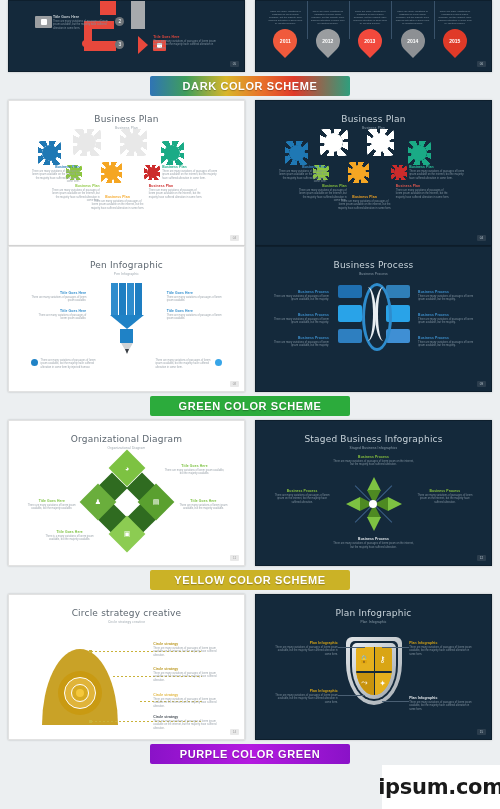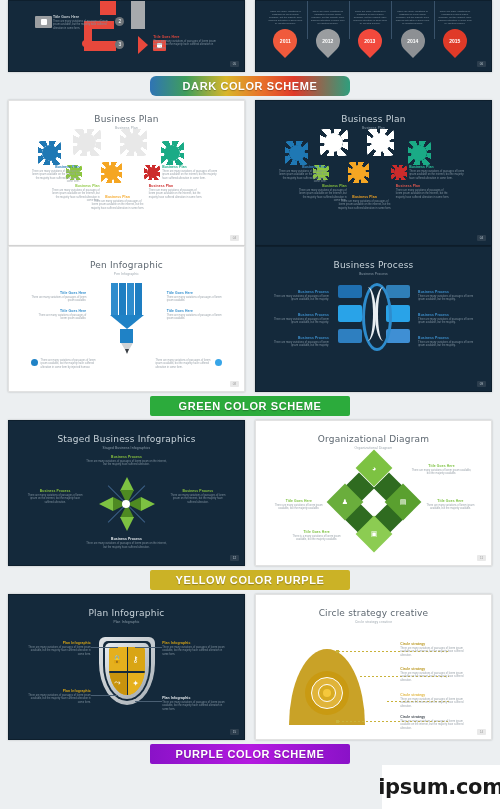--- a/index.html
+++ b/index.html
@@ -44,21 +44,21 @@
   .slide.dark .para{color:#7e8f9c;}
 
   
   .banner-wrap{display:flex;justify-content:center;align-items:center;height:28px;}
   .banner{
     width:200px;height:20px;line-height:20px;text-align:center;
     color:#ffffff;font-size:11px;font-weight:bold;letter-spacing:.6px;
     border-radius:2px;text-shadow:0 1px 1px rgba(0,0,0,.28);
     font-family:"Liberation Sans", sans-serif;
   }
-  .b-dark{background:linear-gradient(90deg,#2f74b5 0%,#3f9e5c 18%,#d8b62a 38%,#e8742a 55%,#e03a2a 72%,#2f9e7d 100%);border-radius:6px;}
+  .b-dark{background:linear-gradient(90deg,#2f74b5 0%,#3f9e5c 18%,#d8b62a 38%,#e8742a 55%,#e03a2a 72%,#2f9e7d 100%);}
   .b-blue{background:#5aa7dd;}
   .b-green{background:#2cab3c;}
   .b-yellow{background:#cbb226;}
   .b-purple{background:linear-gradient(90deg,#8a12c8 0%,#b41ae0 50%,#8a12c8 100%);}
 
   
   .watermark{
     position:absolute;right:0;bottom:0;width:118px;height:44px;background:#ffffff;
     display:flex;align-items:center;justify-content:center;
     font-size:21px;font-weight:bold;color:#1a1a1a;letter-spacing:-.3px;
@@ -400,59 +400,20 @@
       </div>
       <div class="pgnum">09</div>
     </div>
   </div>
 
   <div class="banner-wrap">
     <div class="banner b-green">GREEN COLOR SCHEME</div>
   </div>
 
   <div class="row">
-
-    <div class="slide dark">
-      <div class="inner">
-        <div class="s-title">Staged Business Infographics</div>
-        <div class="s-sub">Staged Business Infographics</div>
-
-        <div style="position:absolute;left:50%;top:50px;transform:translateX(-50%);width:74px;height:54px;">
-          <div style="position:absolute;left:36px;top:1px;width:1px;height:52px;background:linear-gradient(#3b5f86,#3b5f86);transform:rotate(45deg);"></div>
-          <div style="position:absolute;left:36px;top:1px;width:1px;height:52px;background:#3b5f86;transform:rotate(-45deg);"></div>
-          <div class="petal" style="left:30px;top:0;border-left:7px solid transparent;border-right:7px solid transparent;border-bottom:14px solid #7dc242;"></div>
-          <div class="petal" style="left:30px;top:13px;border-left:7px solid transparent;border-right:7px solid transparent;border-top:14px solid #4e8a22;"></div>
-          <div class="petal" style="left:30px;top:27px;border-left:7px solid transparent;border-right:7px solid transparent;border-bottom:14px solid #4e8a22;"></div>
-          <div class="petal" style="left:30px;top:40px;border-left:7px solid transparent;border-right:7px solid transparent;border-top:14px solid #7dc242;"></div>
-          <div class="petal" style="left:9px;top:20px;border-top:7px solid transparent;border-bottom:7px solid transparent;border-right:14px solid #7dc242;"></div>
-          <div class="petal" style="left:23px;top:20px;border-top:7px solid transparent;border-bottom:7px solid transparent;border-left:14px solid #4e8a22;"></div>
-          <div class="petal" style="left:37px;top:20px;border-top:7px solid transparent;border-bottom:7px solid transparent;border-right:14px solid #4e8a22;"></div>
-          <div class="petal" style="left:51px;top:20px;border-top:7px solid transparent;border-bottom:7px solid transparent;border-left:14px solid #7dc242;"></div>
-          <div style="position:absolute;left:32px;top:23px;width:8px;height:8px;border-radius:50%;background:#fff;"></div>
-        </div>
-
-        <div style="position:absolute;left:50%;top:28px;transform:translateX(-50%);width:38%;text-align:center;">
-          <div class="lbl" style="color:#8cc63e;">Business Process</div>
-          <div class="para">There are many variations of passages of lorem ipsum on the internet, but the majority have suffered alteration.</div>
-        </div>
-        <div style="position:absolute;left:5%;top:62px;width:26%;text-align:center;">
-          <div class="lbl" style="color:#8cc63e;">Business Process</div>
-          <div class="para">There are many variations of passages of lorem ipsum on the internet, but the majority have suffered alteration.</div>
-        </div>
-        <div style="position:absolute;right:5%;top:62px;width:26%;text-align:center;">
-          <div class="lbl" style="color:#8cc63e;">Business Process</div>
-          <div class="para">There are many variations of passages of lorem ipsum on the internet, but the majority have suffered alteration.</div>
-        </div>
-        <div style="position:absolute;left:50%;bottom:10px;transform:translateX(-50%);width:38%;text-align:center;">
-          <div class="lbl" style="color:#e9eef2;">Business Process</div>
-          <div class="para">There are many variations of passages of lorem ipsum on the internet, but the majority have suffered alteration.</div>
-        </div>
-      </div>
-      <div class="pgnum">12</div>
-    </div>
 
     <div class="slide light">
       <div class="inner">
         <div class="s-title">Organizational Diagram</div>
         <div class="s-sub">Organizational Diagram</div>
 
         <div style="position:absolute;left:50%;top:28px;transform:translateX(-50%);width:88px;height:96px;">
           <div class="dia" style="left:31px;top:0;width:26px;height:26px;background:#7dc242;">
               <span class="ic">◕</span>
             </div>
@@ -483,27 +444,106 @@
           <div class="lbl" style="color:#7dc242;">Title Goes Here</div>
           <div class="para">There are many variations of lorem ipsum available, but the majority available.</div>
         </div>
         <div style="position:absolute;left:12%;top:103px;width:25%;text-align:center;">
           <div class="lbl" style="color:#7dc242;">Title Goes Here</div>
           <div class="para">There is a many variations of lorem ipsum available, but the majority available.</div>
         </div>
       </div>
       <div class="pgnum">11</div>
     </div>
+
+    <div class="slide dark">
+      <div class="inner">
+        <div class="s-title">Staged Business Infographics</div>
+        <div class="s-sub">Staged Business Infographics</div>
+
+        <div style="position:absolute;left:50%;top:50px;transform:translateX(-50%);width:74px;height:54px;">
+          <div style="position:absolute;left:36px;top:1px;width:1px;height:52px;background:linear-gradient(#3b5f86,#3b5f86);transform:rotate(45deg);"></div>
+          <div style="position:absolute;left:36px;top:1px;width:1px;height:52px;background:#3b5f86;transform:rotate(-45deg);"></div>
+          <div class="petal" style="left:30px;top:0;border-left:7px solid transparent;border-right:7px solid transparent;border-bottom:14px solid #7dc242;"></div>
+          <div class="petal" style="left:30px;top:13px;border-left:7px solid transparent;border-right:7px solid transparent;border-top:14px solid #4e8a22;"></div>
+          <div class="petal" style="left:30px;top:27px;border-left:7px solid transparent;border-right:7px solid transparent;border-bottom:14px solid #4e8a22;"></div>
+          <div class="petal" style="left:30px;top:40px;border-left:7px solid transparent;border-right:7px solid transparent;border-top:14px solid #7dc242;"></div>
+          <div class="petal" style="left:9px;top:20px;border-top:7px solid transparent;border-bottom:7px solid transparent;border-right:14px solid #7dc242;"></div>
+          <div class="petal" style="left:23px;top:20px;border-top:7px solid transparent;border-bottom:7px solid transparent;border-left:14px solid #4e8a22;"></div>
+          <div class="petal" style="left:37px;top:20px;border-top:7px solid transparent;border-bottom:7px solid transparent;border-right:14px solid #4e8a22;"></div>
+          <div class="petal" style="left:51px;top:20px;border-top:7px solid transparent;border-bottom:7px solid transparent;border-left:14px solid #7dc242;"></div>
+          <div style="position:absolute;left:32px;top:23px;width:8px;height:8px;border-radius:50%;background:#fff;"></div>
+        </div>
+
+        <div style="position:absolute;left:50%;top:28px;transform:translateX(-50%);width:38%;text-align:center;">
+          <div class="lbl" style="color:#8cc63e;">Business Process</div>
+          <div class="para">There are many variations of passages of lorem ipsum on the internet, but the majority have suffered alteration.</div>
+        </div>
+        <div style="position:absolute;left:5%;top:62px;width:26%;text-align:center;">
+          <div class="lbl" style="color:#8cc63e;">Business Process</div>
+          <div class="para">There are many variations of passages of lorem ipsum on the internet, but the majority have suffered alteration.</div>
+        </div>
+        <div style="position:absolute;right:5%;top:62px;width:26%;text-align:center;">
+          <div class="lbl" style="color:#8cc63e;">Business Process</div>
+          <div class="para">There are many variations of passages of lorem ipsum on the internet, but the majority have suffered alteration.</div>
+        </div>
+        <div style="position:absolute;left:50%;bottom:10px;transform:translateX(-50%);width:38%;text-align:center;">
+          <div class="lbl" style="color:#e9eef2;">Business Process</div>
+          <div class="para">There are many variations of passages of lorem ipsum on the internet, but the majority have suffered alteration.</div>
+        </div>
+      </div>
+      <div class="pgnum">12</div>
+    </div>
   </div>
 
   <div class="banner-wrap">
-    <div class="banner b-yellow">YELLOW COLOR PURPLE</div>
+    <div class="banner b-yellow">YELLOW COLOR SCHEME</div>
   </div>
 
   <div class="row">
+
+    <div class="slide light">
+      <div class="inner">
+        <div class="s-title">Circle strategy creative</div>
+        <div class="s-sub">Circle strategy creative</div>
+
+        <div style="position:absolute;left:12%;top:48px;width:80px;height:62px;">
+          <div class="arc" style="left:0;top:0;width:76px;height:76px;background:#c9a227;border-radius:50% 50% 0 0 / 100% 100% 0 0;"></div>
+          <div class="arc" style="left:16px;top:22px;width:44px;height:44px;background:#c99a12;border-radius:50%;"></div>
+          <div class="arc" style="left:22px;top:28px;width:32px;height:32px;background:#e0b43a;border-radius:50%;border:1px solid #fff;box-sizing:border-box;"></div>
+          <div class="arc" style="left:29px;top:35px;width:18px;height:18px;background:#d8ab22;border-radius:50%;border:1px solid #fff;box-sizing:border-box;"></div>
+          <div class="arc" style="left:34px;top:40px;width:8px;height:8px;background:#f5c83c;border-radius:50%;"></div>
+        </div>
+
+        <div class="dotnode" style="left:33%;top:49px;"></div>
+        <div class="dotline" style="left:34%;top:50px;width:50%;"></div>
+        <div class="dotline" style="left:44%;top:75px;width:40%;"></div>
+        <div class="dotline" style="left:56%;top:100px;width:28%;"></div>
+        <div class="dotnode" style="left:33%;top:119px;"></div>
+        <div class="dotline" style="left:34%;top:120px;width:50%;"></div>
+
+        <div style="position:absolute;left:62%;top:41px;width:32%;">
+          <div class="lbl" style="color:#b89418;">Circle strategy</div>
+          <div class="para">There are many variations of passages of lorem ipsum available on the internet, but the majority have suffered alteration.</div>
+        </div>
+        <div style="position:absolute;left:62%;top:66px;width:32%;">
+          <div class="lbl" style="color:#b89418;">Circle strategy</div>
+          <div class="para">There are many variations of passages of lorem ipsum available on the internet, but the majority have suffered alteration.</div>
+        </div>
+        <div style="position:absolute;left:62%;top:92px;width:32%;">
+          <div class="lbl" style="color:#e0b43a;">Circle strategy</div>
+          <div class="para">There are many variations of passages of lorem ipsum available on the internet, but the majority have suffered alteration.</div>
+        </div>
+        <div style="position:absolute;left:62%;top:114px;width:32%;">
+          <div class="lbl" style="color:#3f4750;">Circle strategy</div>
+          <div class="para">There are many variations of passages of lorem ipsum available on the internet, but the majority have suffered alteration.</div>
+        </div>
+      </div>
+      <div class="pgnum">14</div>
+    </div>
 
     <div class="slide dark">
       <div class="inner">
         <div class="s-title">Plan Infographic</div>
         <div class="s-sub">Plan Infographic</div>
 
         <div class="shield" style="left:50%;top:36px;transform:translateX(-50%);width:56px;height:68px;">
           <div style="position:absolute;inset:0;background:linear-gradient(135deg,#dfe3e6,#a9b0b6);border-radius:6px 6px 50% 50% / 6px 6px 62% 62%;"></div>
           <div style="position:absolute;inset:4px;background:#14293b;border-radius:5px 5px 50% 50% / 5px 5px 60% 60%;"></div>
           <div style="position:absolute;inset:6px;background:linear-gradient(135deg,#e8edf0,#9fa6ac);border-radius:5px 5px 50% 50% / 5px 5px 60% 60%;"></div>
@@ -534,60 +574,20 @@
           <div class="para">There are many variations of passages of lorem ipsum available, but the majority have suffered alteration in some form.</div>
         </div>
 
         <div style="position:absolute;left:34%;top:46px;width:12%;height:1px;background:#4a5f73;"></div>
         <div style="position:absolute;right:34%;top:46px;width:12%;height:1px;background:#4a5f73;"></div>
         <div style="position:absolute;left:34%;top:94px;width:12%;height:1px;background:#4a5f73;"></div>
         <div style="position:absolute;right:34%;top:100px;width:12%;height:1px;background:#4a5f73;"></div>
       </div>
       <div class="pgnum">15</div>
     </div>
-
-    <div class="slide light">
-      <div class="inner">
-        <div class="s-title">Circle strategy creative</div>
-        <div class="s-sub">Circle strategy creative</div>
-
-        <div style="position:absolute;left:12%;top:48px;width:80px;height:62px;">
-          <div class="arc" style="left:0;top:0;width:76px;height:76px;background:#c9a227;border-radius:50% 50% 0 0 / 100% 100% 0 0;"></div>
-          <div class="arc" style="left:16px;top:22px;width:44px;height:44px;background:#c99a12;border-radius:50%;"></div>
-          <div class="arc" style="left:22px;top:28px;width:32px;height:32px;background:#e0b43a;border-radius:50%;border:1px solid #fff;box-sizing:border-box;"></div>
-          <div class="arc" style="left:29px;top:35px;width:18px;height:18px;background:#d8ab22;border-radius:50%;border:1px solid #fff;box-sizing:border-box;"></div>
-          <div class="arc" style="left:34px;top:40px;width:8px;height:8px;background:#f5c83c;border-radius:50%;"></div>
-        </div>
-
-        <div class="dotnode" style="left:33%;top:49px;"></div>
-        <div class="dotline" style="left:34%;top:50px;width:50%;"></div>
-        <div class="dotline" style="left:44%;top:75px;width:40%;"></div>
-        <div class="dotline" style="left:56%;top:100px;width:28%;"></div>
-        <div class="dotnode" style="left:33%;top:119px;"></div>
-        <div class="dotline" style="left:34%;top:120px;width:50%;"></div>
-
-        <div style="position:absolute;left:62%;top:41px;width:32%;">
-          <div class="lbl" style="color:#b89418;">Circle strategy</div>
-          <div class="para">There are many variations of passages of lorem ipsum available on the internet, but the majority have suffered alteration.</div>
-        </div>
-        <div style="position:absolute;left:62%;top:66px;width:32%;">
-          <div class="lbl" style="color:#b89418;">Circle strategy</div>
-          <div class="para">There are many variations of passages of lorem ipsum available on the internet, but the majority have suffered alteration.</div>
-        </div>
-        <div style="position:absolute;left:62%;top:92px;width:32%;">
-          <div class="lbl" style="color:#e0b43a;">Circle strategy</div>
-          <div class="para">There are many variations of passages of lorem ipsum available on the internet, but the majority have suffered alteration.</div>
-        </div>
-        <div style="position:absolute;left:62%;top:114px;width:32%;">
-          <div class="lbl" style="color:#3f4750;">Circle strategy</div>
-          <div class="para">There are many variations of passages of lorem ipsum available on the internet, but the majority have suffered alteration.</div>
-        </div>
-      </div>
-      <div class="pgnum">14</div>
-    </div>
   </div>
 
   <div class="banner-wrap">
-    <div class="banner b-purple">PURPLE COLOR SCHEME</div>
+    <div class="banner b-purple">PURPLE COLOR GREEN</div>
   </div>
 
   <div class="watermark">ipsum.com</div>
 </div>
 
 </body></html>

